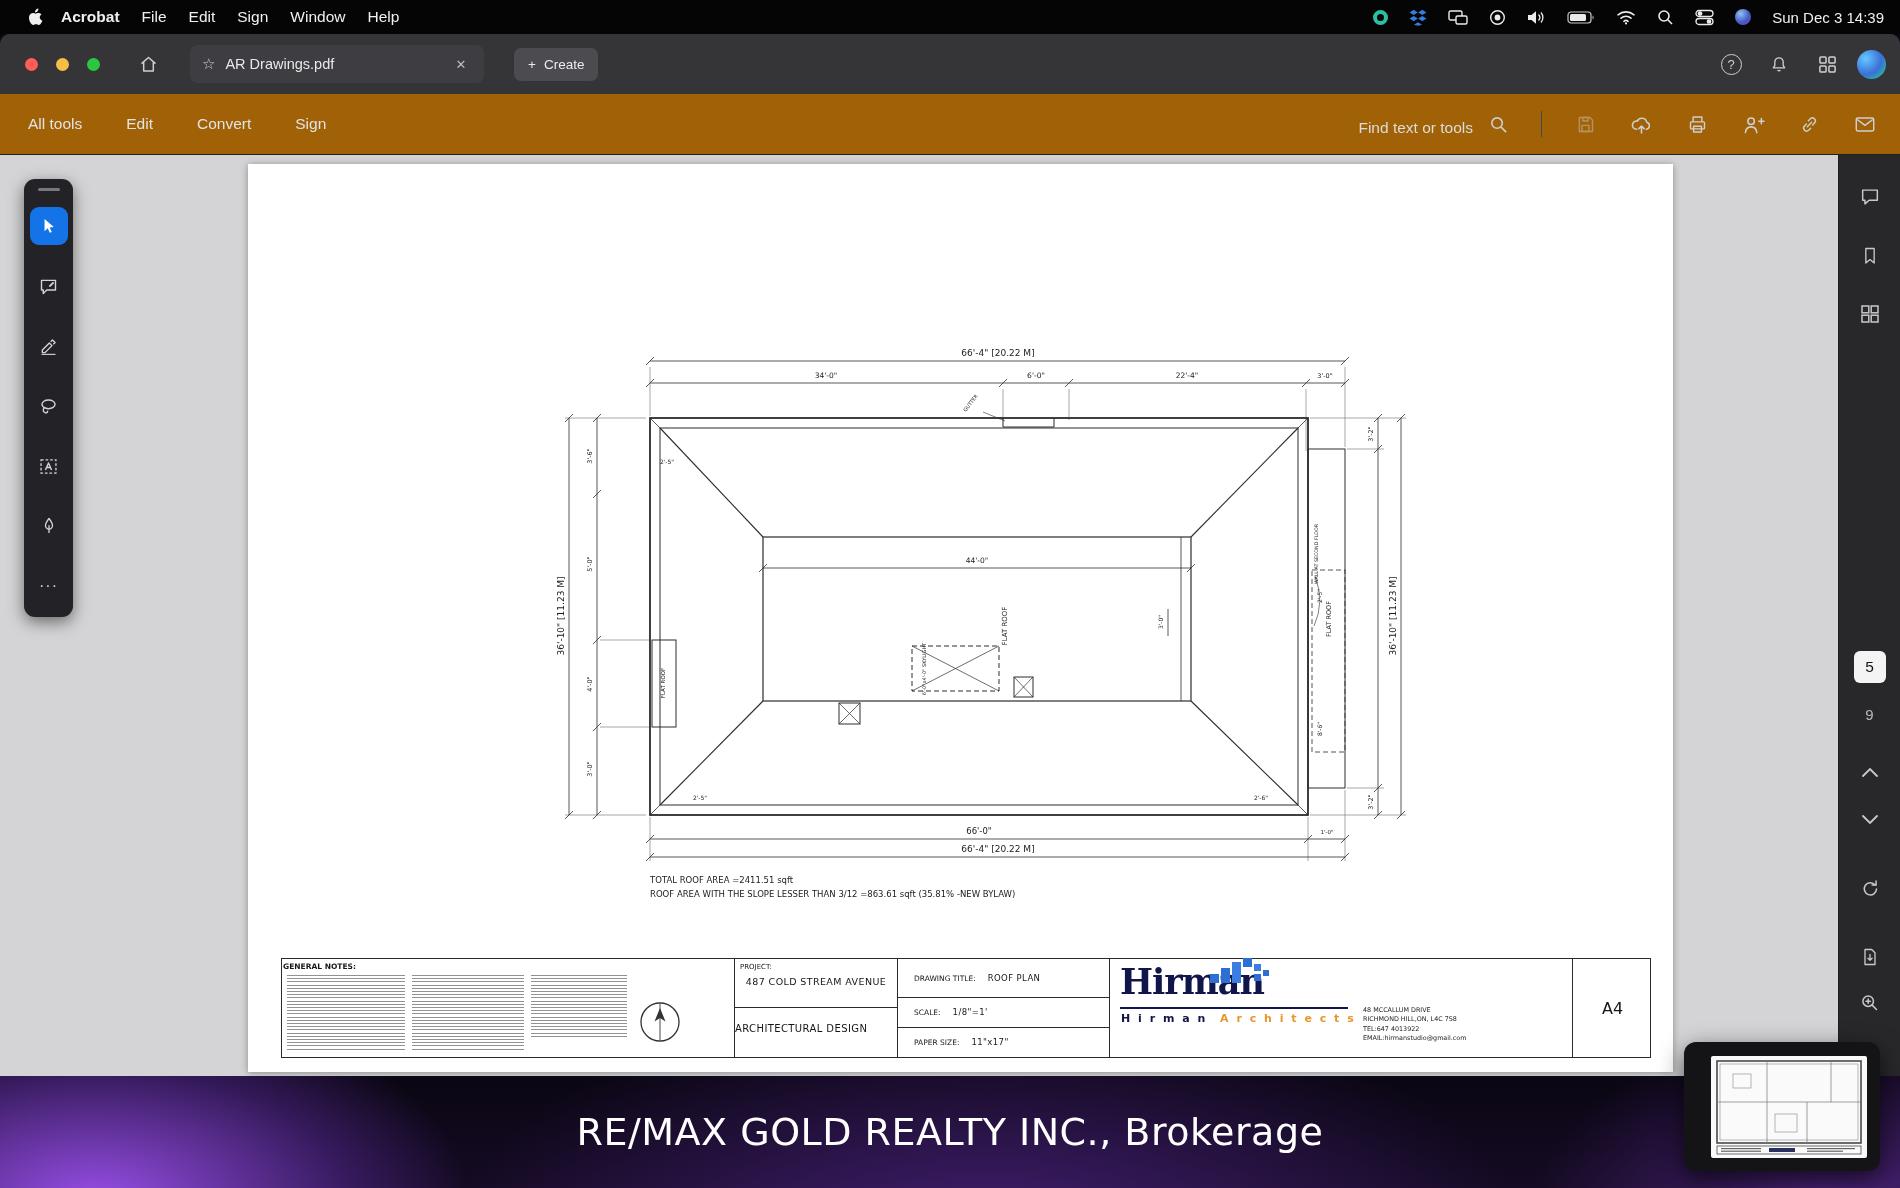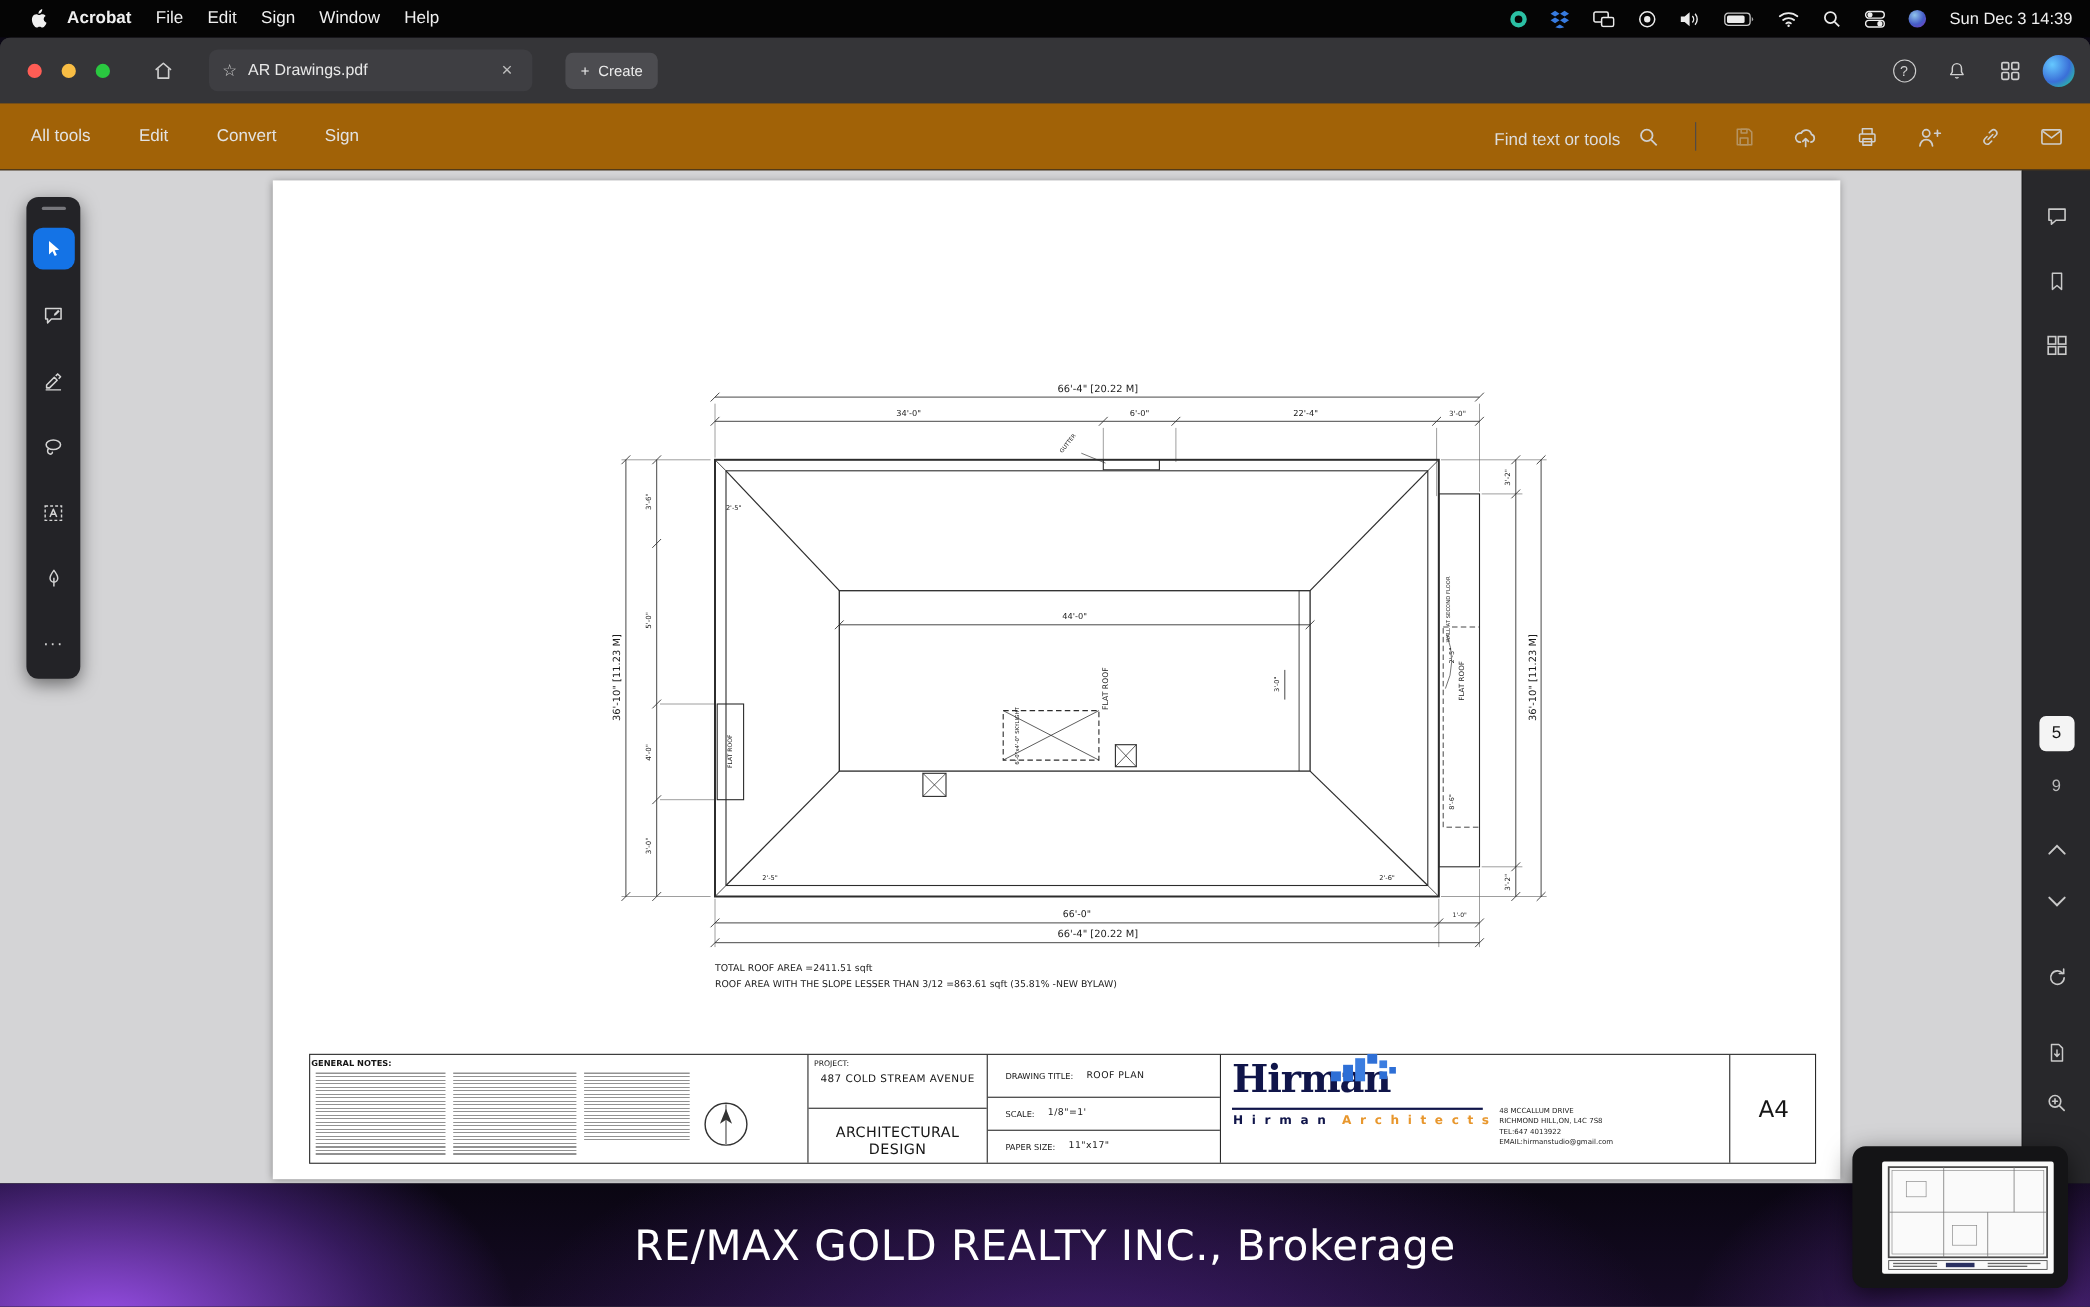--- a/index.html
+++ b/index.html
@@ -78,37 +78,37 @@
   .notes-title{position:absolute;left:1px;top:3px;font-size:7.5px;font-weight:700}
   .micro{position:absolute;top:16px;background:repeating-linear-gradient(180deg,#6d6d6d 0 1px,transparent 1px 3.2px);opacity:.75}
   .m1{left:5px;width:118px;height:76px}
   .m2{left:130px;width:112px;height:76px}
   .m3{left:249px;width:96px;height:62px}
   .north{position:absolute;left:356px;top:41px}
   .sec-project{left:452px;width:163px}
   .lab{position:absolute;left:5px;top:4px;font-size:7px}
   .pv{position:absolute;left:0;right:0;top:17px;text-align:center;font-size:9.5px;letter-spacing:.4px}
   .hline{position:absolute;left:0;right:0;height:1px;background:#2b2b2b}
-  .psub{position:absolute;left:0;right:0;top:64px;text-align:center;font-size:13px;letter-spacing:.4px}
+  .psub{position:absolute;left:0;right:0;top:64px;text-align:left;font-size:10px;letter-spacing:.4px}
   .sec-draw{left:615px;width:212px}
   .drow{position:absolute;left:16px;display:flex;gap:12px;align-items:center}
   .small-lab{font-size:7.5px}
   .mid-val{font-size:8.5px;letter-spacing:.4px}
   .sec-firm{left:827px;width:355px}
   .firm-name{position:absolute;left:10px;top:2px;font-family:"DejaVu Serif","Liberation Serif",serif;font-weight:700;font-size:35px;color:#10154a;letter-spacing:-1px}
   .pixels{position:absolute;left:100px;top:-1px}
   .firm-rule{position:absolute;left:10px;top:48px;width:228px;height:2.4px;background:#10154a}
   .firm-words{position:absolute;left:11px;top:53px;font-size:11px;font-weight:700;letter-spacing:2px;white-space:nowrap}
   .fw1{color:#10154a}
   .fw2{color:#e8972d;margin-left:7px}
   .addr{position:absolute;left:253px;top:47px;font-size:6.4px;line-height:1.45;color:#1c1c1c;white-space:nowrap}
   .sec-issued{left:1182px;width:108px}
   .iss-lab{position:absolute;left:6px;top:5px;font-size:7.5px}
   .iss-row{position:absolute;left:6px;top:18px;font-size:6.6px;display:flex;gap:10px;white-space:nowrap}
-  .sec-sheet{left:1290px;width:80px;display:grid;place-items:center;font-size:21px}
+  .sec-sheet{left:1290px;width:80px;display:grid;place-items:center;font-size:16px}
 
   
   .banner{position:absolute;left:0;top:1076px;width:1900px;height:112px;display:flex;align-items:center;justify-content:center;z-index:35;
     background:
       radial-gradient(ellipse 520px 280px at 5% 112%, rgba(158,82,240,.95), rgba(110,52,190,.4) 48%, transparent 72%),
       radial-gradient(ellipse 760px 320px at 52% 135%, rgba(108,48,185,.48), transparent 70%),
       radial-gradient(ellipse 430px 250px at 97% 118%, rgba(128,58,205,.5), transparent 72%),
       linear-gradient(180deg,#0a0612,#150b24)}
   .banner-text{color:#fff;font-size:38px;font-family:"DejaVu Sans",sans-serif;letter-spacing:.5px}
 

